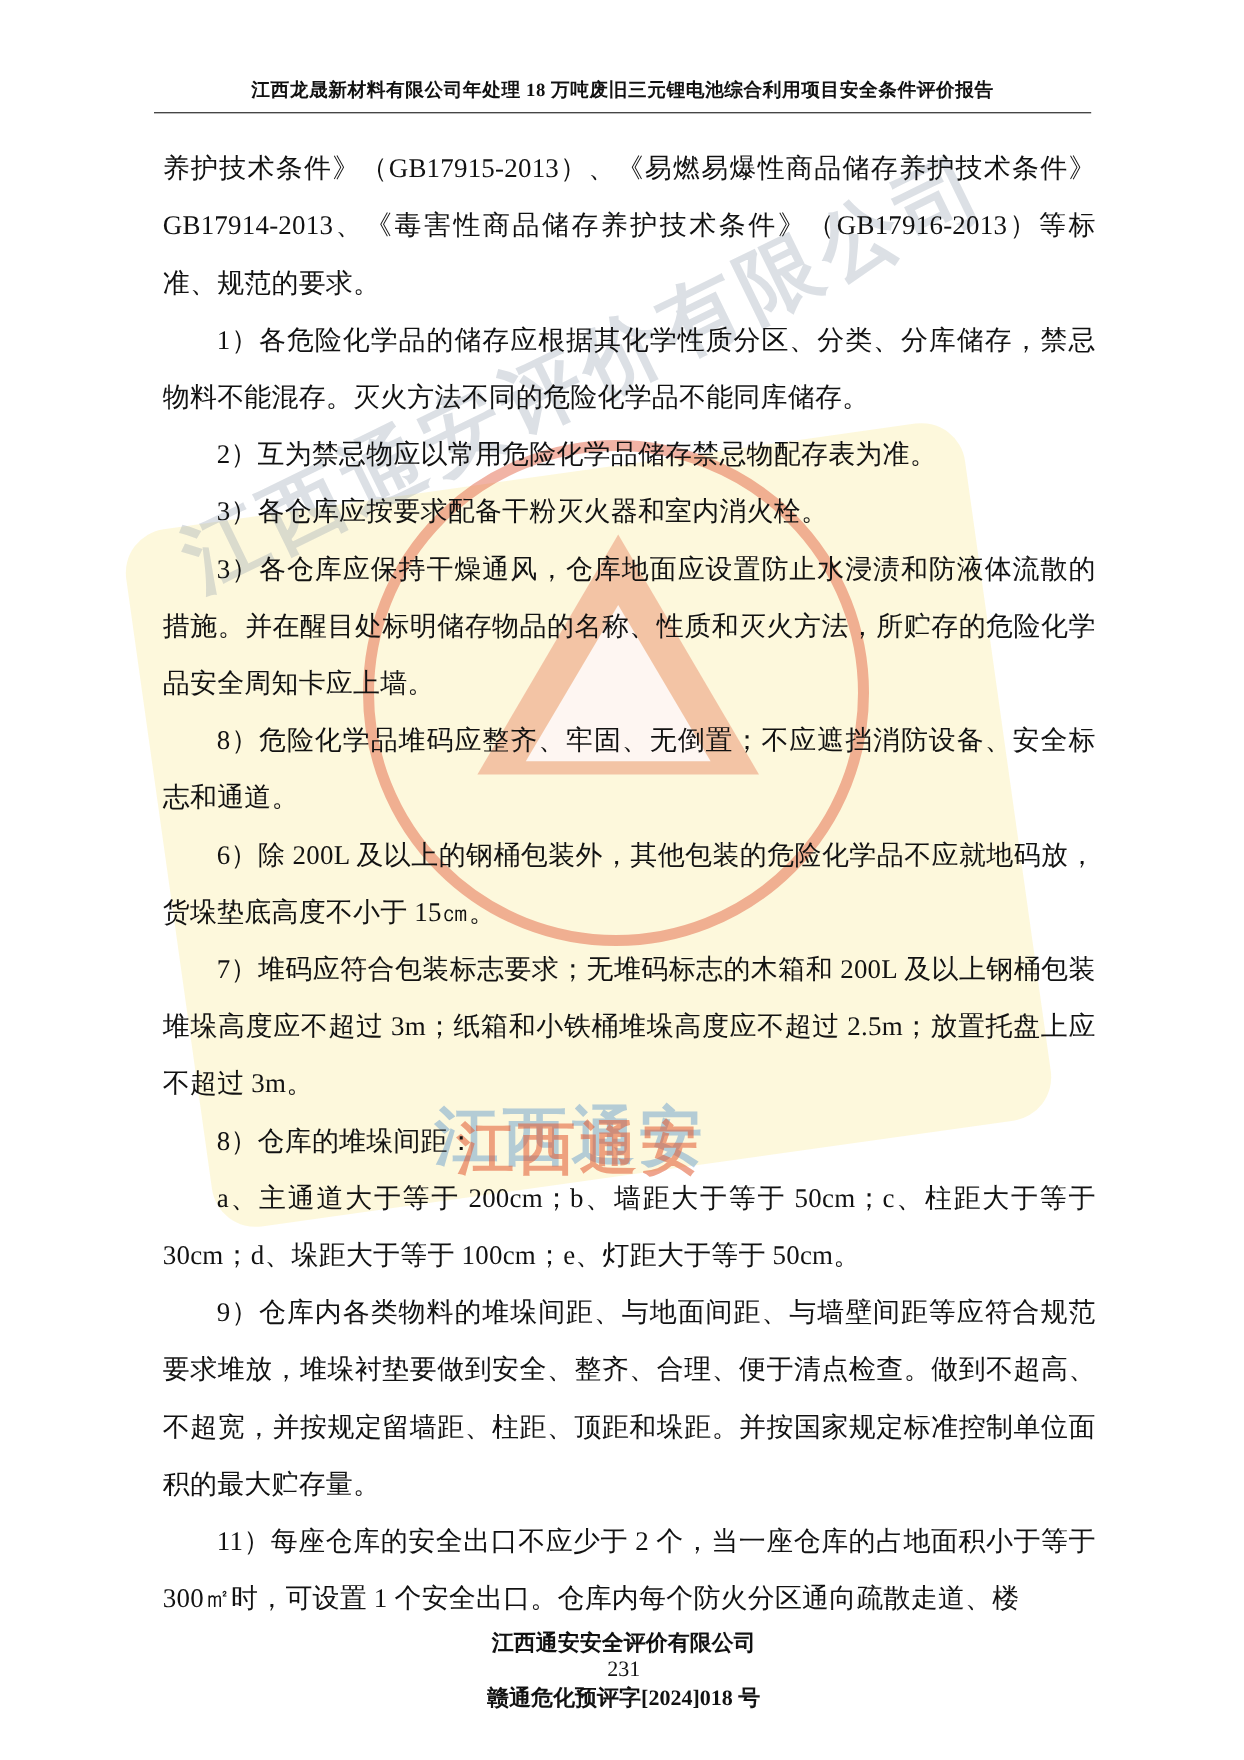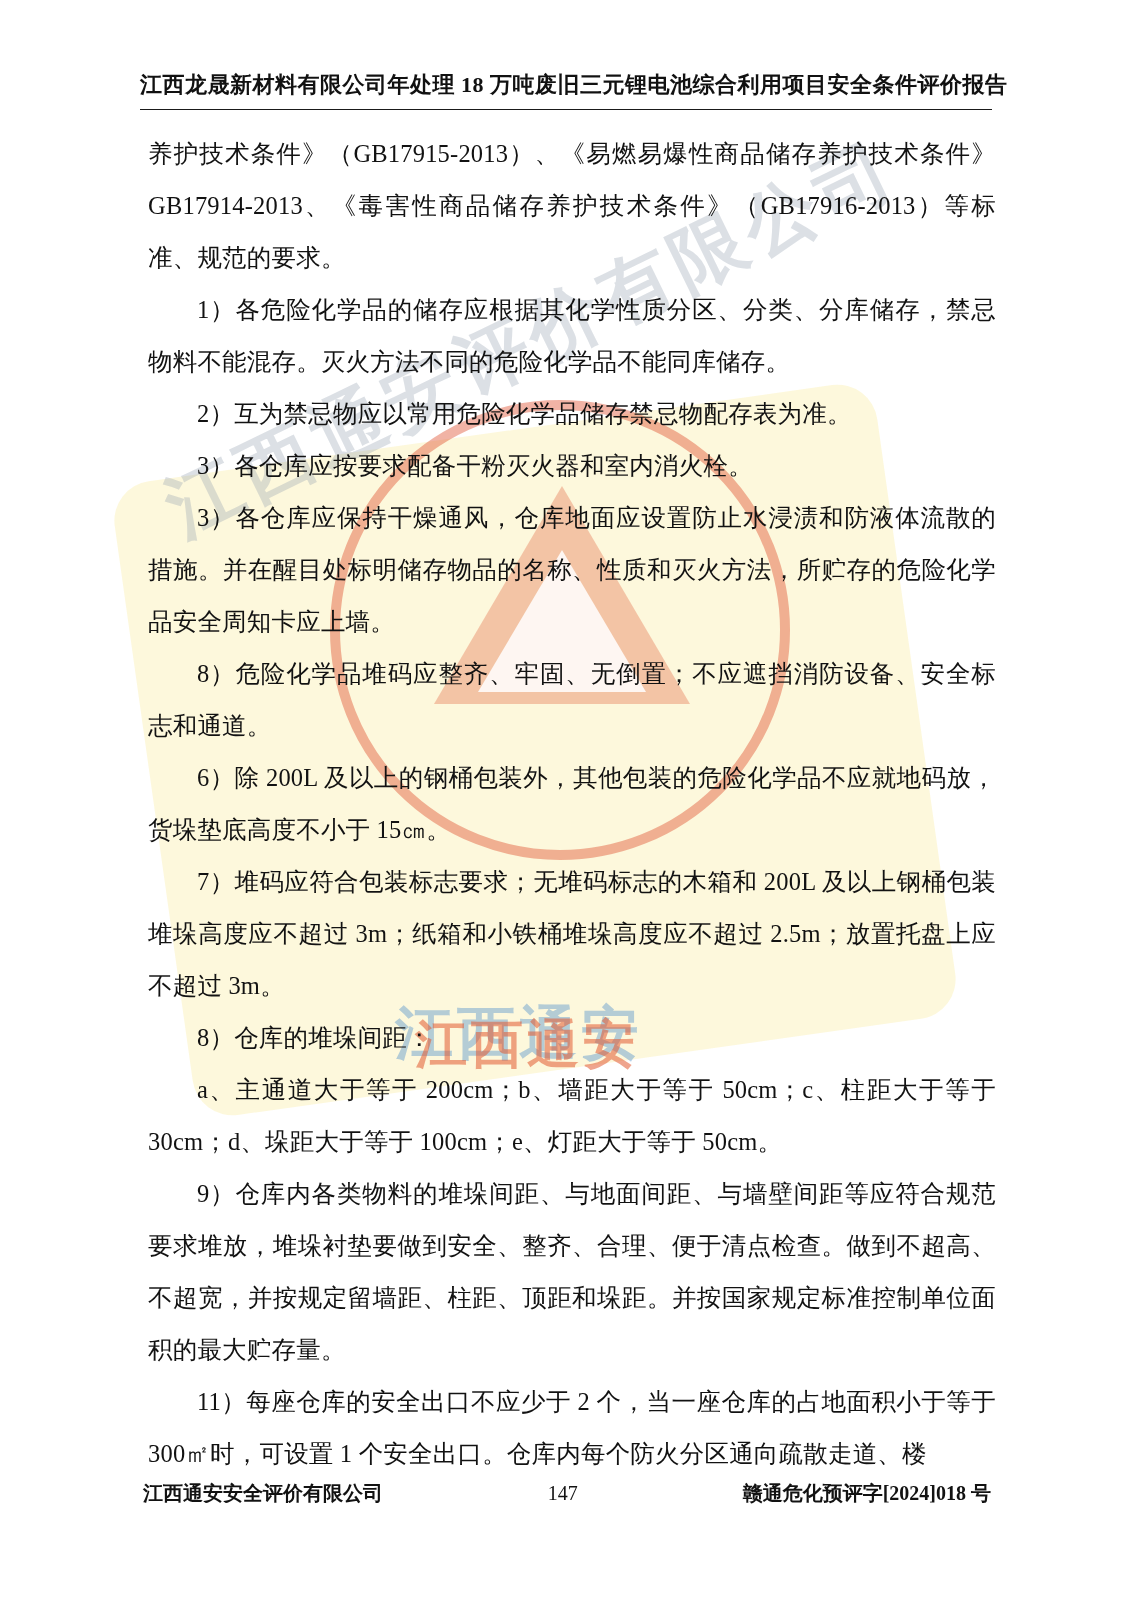--- a/index.html
+++ b/index.html
@@ -106,21 +106,21 @@
 
   
   .header {
     position: absolute;
     left: 140px;
     top: 70px;
     width: 852px;
     z-index: 3;
   }
   .header-title {
-    font-size: 22px;
+    font-size: 17px;
     font-weight: bold;
     text-align: center;
     letter-spacing: 0.5px;
     white-space: nowrap;
     color: #111;
   }
   .header-rule {
     margin-top: 9px;
     border-bottom: 1.6px solid #1a1a1a;
   }
@@ -150,20 +150,21 @@
     position: absolute;
     left: 143px;
     top: 1480px;
     width: 848px;
     display: flex;
     align-items: center;
     justify-content: space-between;
     font-size: 20px;
     font-weight: bold;
     z-index: 3;
+    flex-direction: column;
   }
   .footer-left { white-space: nowrap; }
   .footer-center { white-space: nowrap; font-weight: normal; }
   .footer-right { white-space: nowrap; }
 </style>
 </head>
 <body>
 
 <div class="page">
 
@@ -194,17 +195,17 @@
     <p class="para indent">6）除 200L 及以上的钢桶包装外，其他包装的危险化学品不应就地码放，货垛垫底高度不小于 15㎝。</p>
     <p class="para indent">7）堆码应符合包装标志要求；无堆码标志的木箱和 200L 及以上钢桶包装堆垛高度应不超过 3m；纸箱和小铁桶堆垛高度应不超过 2.5m；放置托盘上应不超过 3m。</p>
     <p class="para indent">8）仓库的堆垛间距：</p>
     <p class="para indent">a、主通道大于等于 200cm；b、墙距大于等于 50cm；c、柱距大于等于 30cm；d、垛距大于等于 100cm；e、灯距大于等于 50cm。</p>
     <p class="para indent">9）仓库内各类物料的堆垛间距、与地面间距、与墙壁间距等应符合规范要求堆放，堆垛衬垫要做到安全、整齐、合理、便于清点检查。做到不超高、不超宽，并按规定留墙距、柱距、顶距和垛距。并按国家规定标准控制单位面积的最大贮存量。</p>
     <p class="para indent">11）每座仓库的安全出口不应少于 2 个，当一座仓库的占地面积小于等于 300㎡时，可设置 1 个安全出口。仓库内每个防火分区通向疏散走道、楼</p>
   </div>
 
   <div class="footer">
     <div class="footer-left">江西通安安全评价有限公司</div>
-    <div class="footer-center">147</div>
+    <div class="footer-center">231</div>
     <div class="footer-right">赣通危化预评字[2024]018 号</div>
   </div>
 
 </div>
 
 </body></html>

